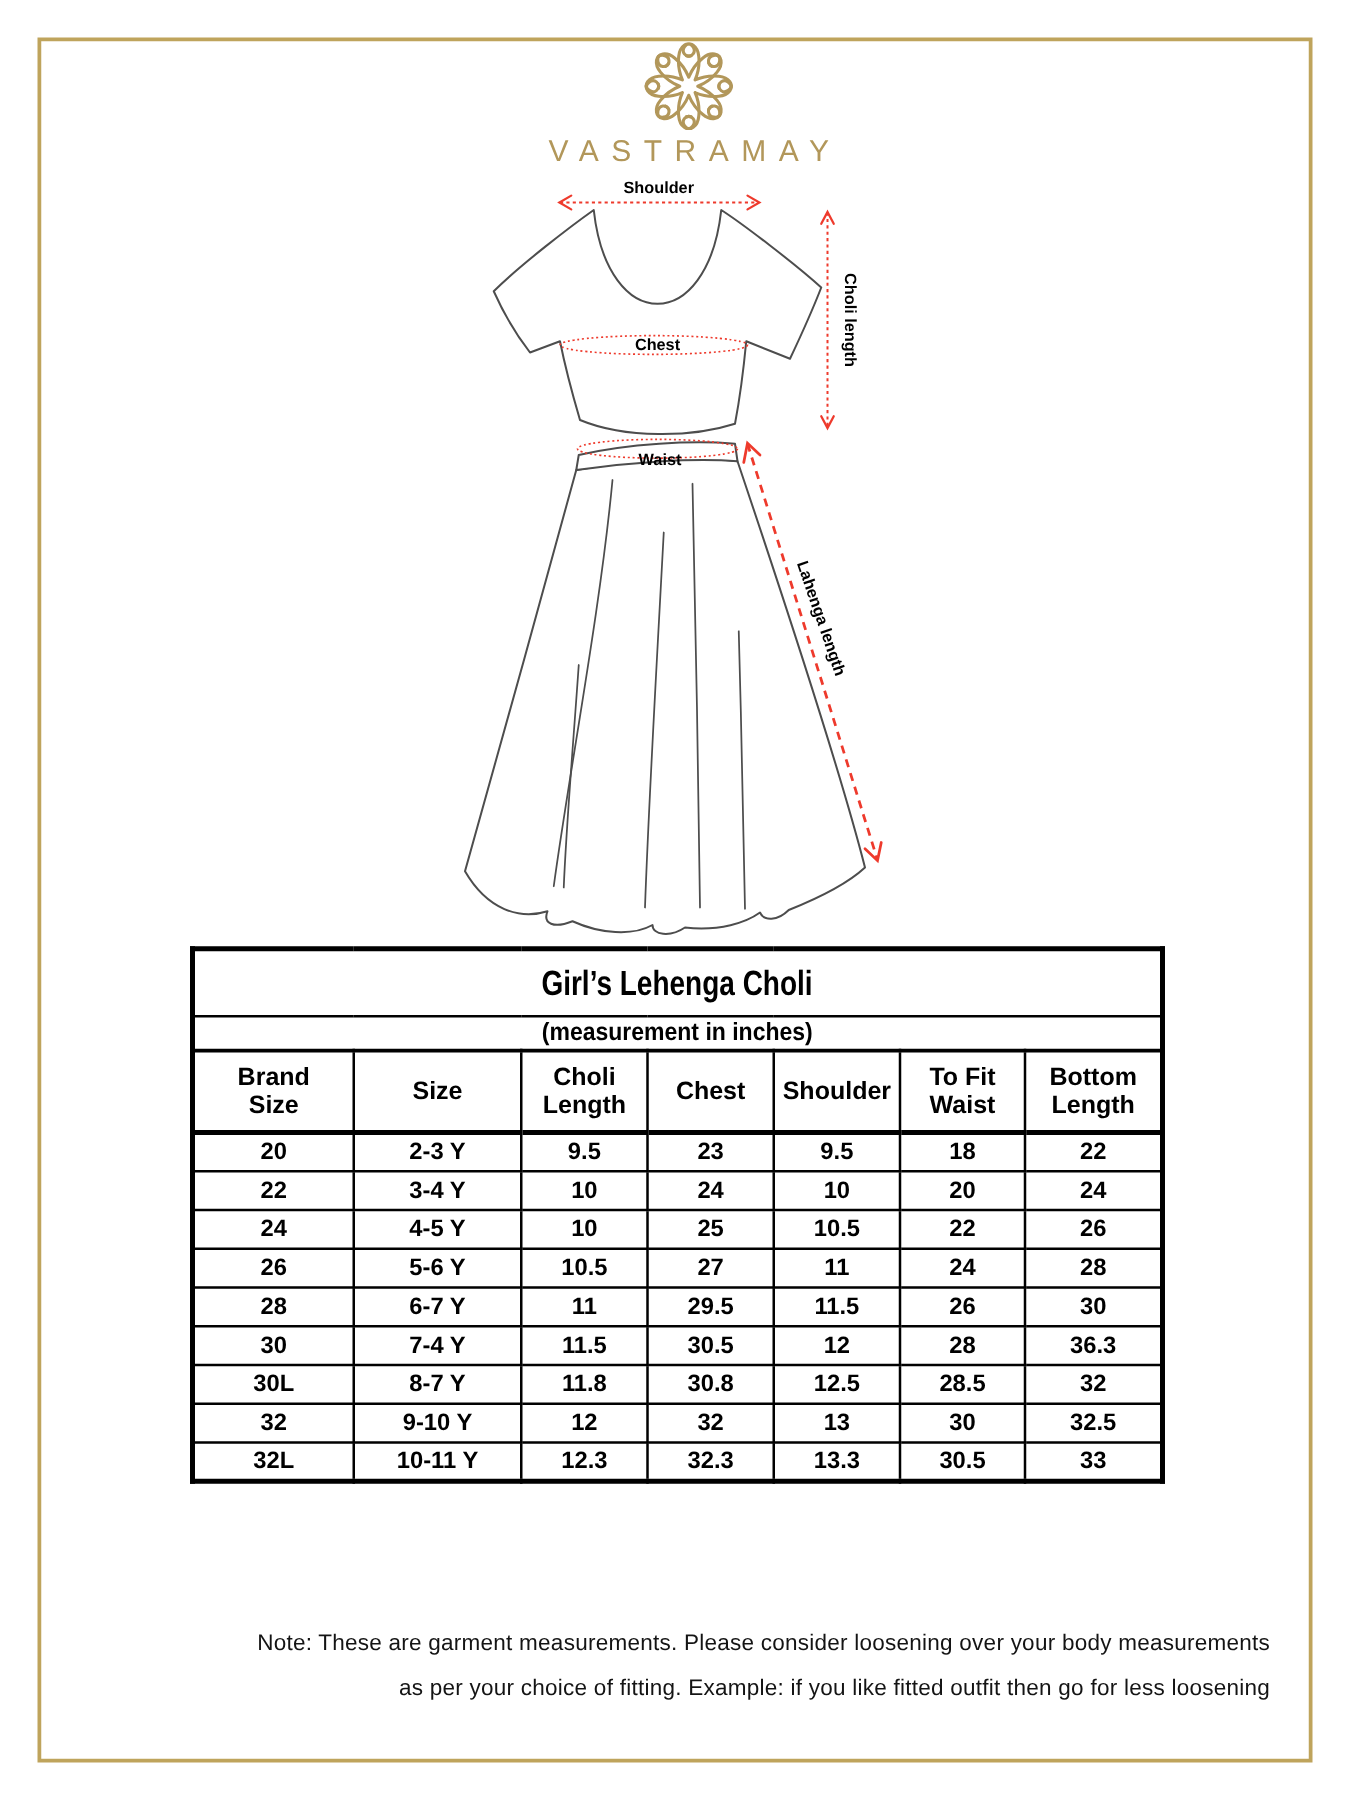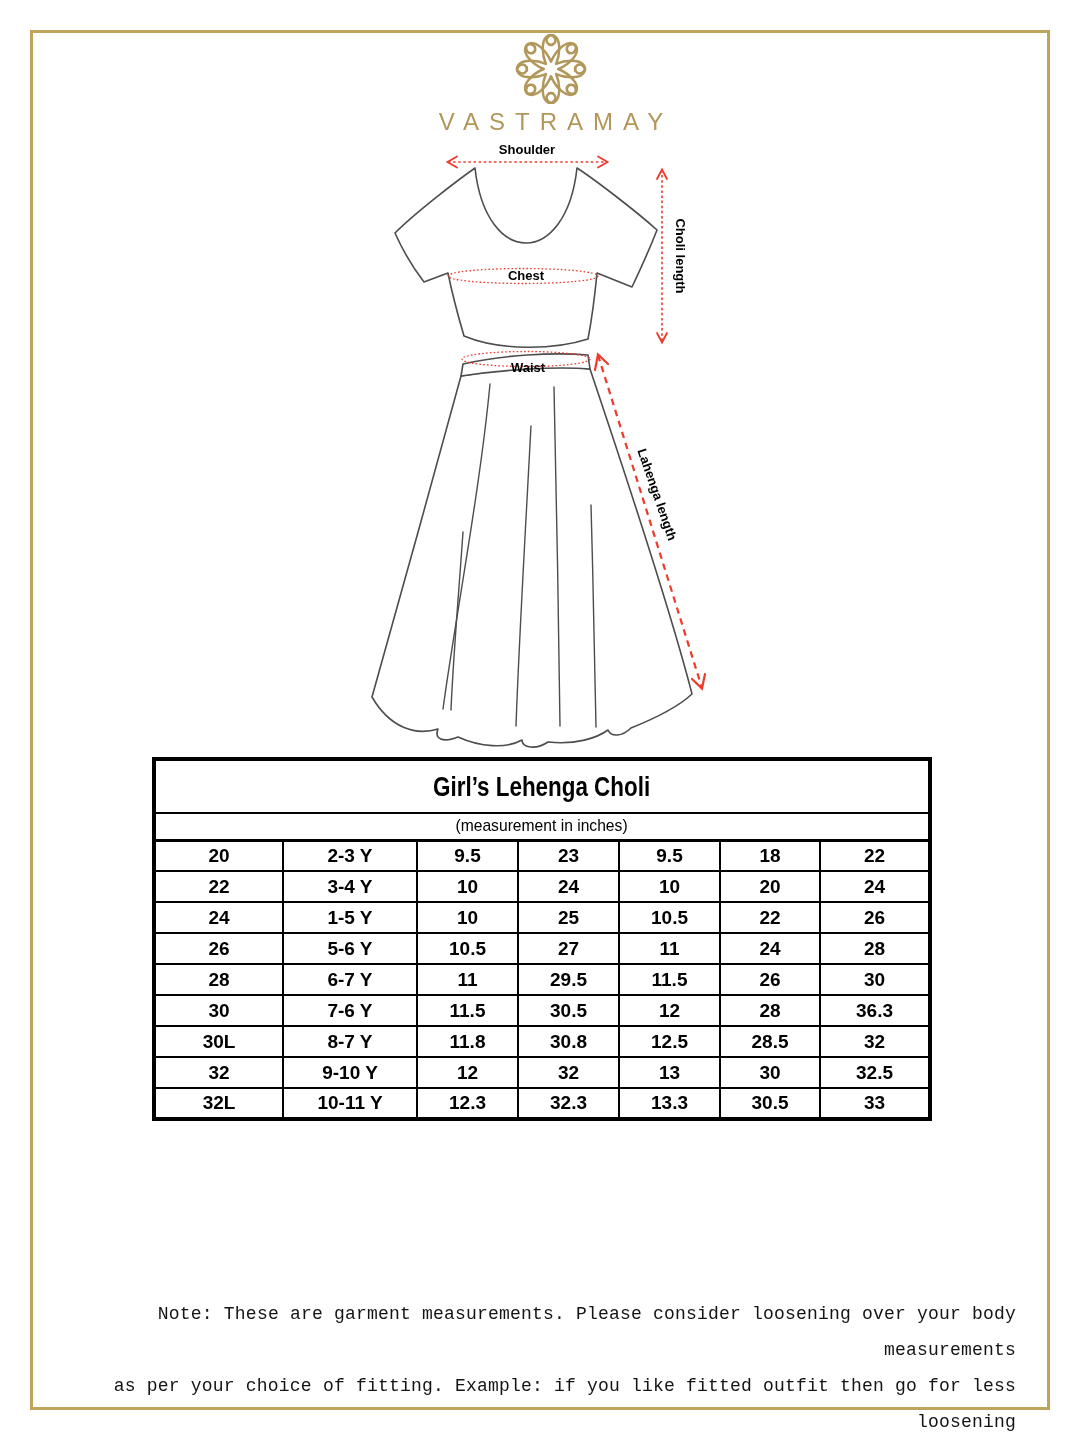--- a/index.html
+++ b/index.html
@@ -44,28 +44,28 @@
     border-collapse:collapse;table-layout:fixed;
     border:4px solid var(--table-border);
   }
   .size-table td{
     border:2.5px solid var(--table-border);
     text-align:center;vertical-align:middle;
     font-weight:bold;overflow:hidden;
   }
   td.title-cell{height:54px;font-size:28px;border-bottom-width:2px;}
   td.title-cell span{display:inline-block;transform:scaleX(0.8);}
-  td.subtitle-cell{height:27px;font-weight:normal;font-size:17px;border-bottom-width:3px;}
+  td.subtitle-cell{height:27px;font-weight:bold;font-size:20px;border-bottom-width:3px;}
   td.subtitle-cell span{display:inline-block;transform:scaleX(0.92);}
   tr.header-row td{height:66px;font-size:20px;line-height:1.1;white-space:pre-line;border-bottom-width:4px;}
   tbody.data td{height:31px;font-size:19px;}
   
   .note{
     position:absolute;left:40px;right:64px;top:1296px;
-    font-family:Liberation Mono, monospace;font-size:18px;line-height:36px;
+    font-family:Liberation Sans, sans-serif;font-size:18px;line-height:36px;
     letter-spacing:0.2px;color:#141414;text-align:right;
   }
 </style>
 </head>
 <body>
 
 <div class="frame"></div>
 
 <div class="logo">
   <svg class="emblem" width="74" height="70" viewBox="-34 -34 68 68">
@@ -147,20 +147,33 @@
     <tr>
       <td class="title-cell" colspan="7">
         <span>Girl’s Lehenga Choli</span>
       </td>
     </tr>
     <tr>
       <td class="subtitle-cell" colspan="7">
         <span>(measurement in inches)</span>
       </td>
     </tr>
+    <tr class="header-row">
+        <td>Brand
+Size</td>
+        <td>Size</td>
+        <td>Choli
+Length</td>
+        <td>Chest</td>
+        <td>Shoulder</td>
+        <td>To Fit
+Waist</td>
+        <td>Bottom
+Length</td>
+      </tr>
   </tbody>
   <tbody class="data">
       <tr>
         <td>20</td>
         <td>2-3 Y</td>
         <td>9.5</td>
         <td>23</td>
         <td>9.5</td>
         <td>18</td>
         <td>22</td>
@@ -169,21 +182,21 @@
         <td>22</td>
         <td>3-4 Y</td>
         <td>10</td>
         <td>24</td>
         <td>10</td>
         <td>20</td>
         <td>24</td>
       </tr>
       <tr>
         <td>24</td>
-        <td>1-5 Y</td>
+        <td>4-5 Y</td>
         <td>10</td>
         <td>25</td>
         <td>10.5</td>
         <td>22</td>
         <td>26</td>
       </tr>
       <tr>
         <td>26</td>
         <td>5-6 Y</td>
         <td>10.5</td>
@@ -196,21 +209,21 @@
         <td>28</td>
         <td>6-7 Y</td>
         <td>11</td>
         <td>29.5</td>
         <td>11.5</td>
         <td>26</td>
         <td>30</td>
       </tr>
       <tr>
         <td>30</td>
-        <td>7-6 Y</td>
+        <td>7-4 Y</td>
         <td>11.5</td>
         <td>30.5</td>
         <td>12</td>
         <td>28</td>
         <td>36.3</td>
       </tr>
       <tr>
         <td>30L</td>
         <td>8-7 Y</td>
         <td>11.8</td>

